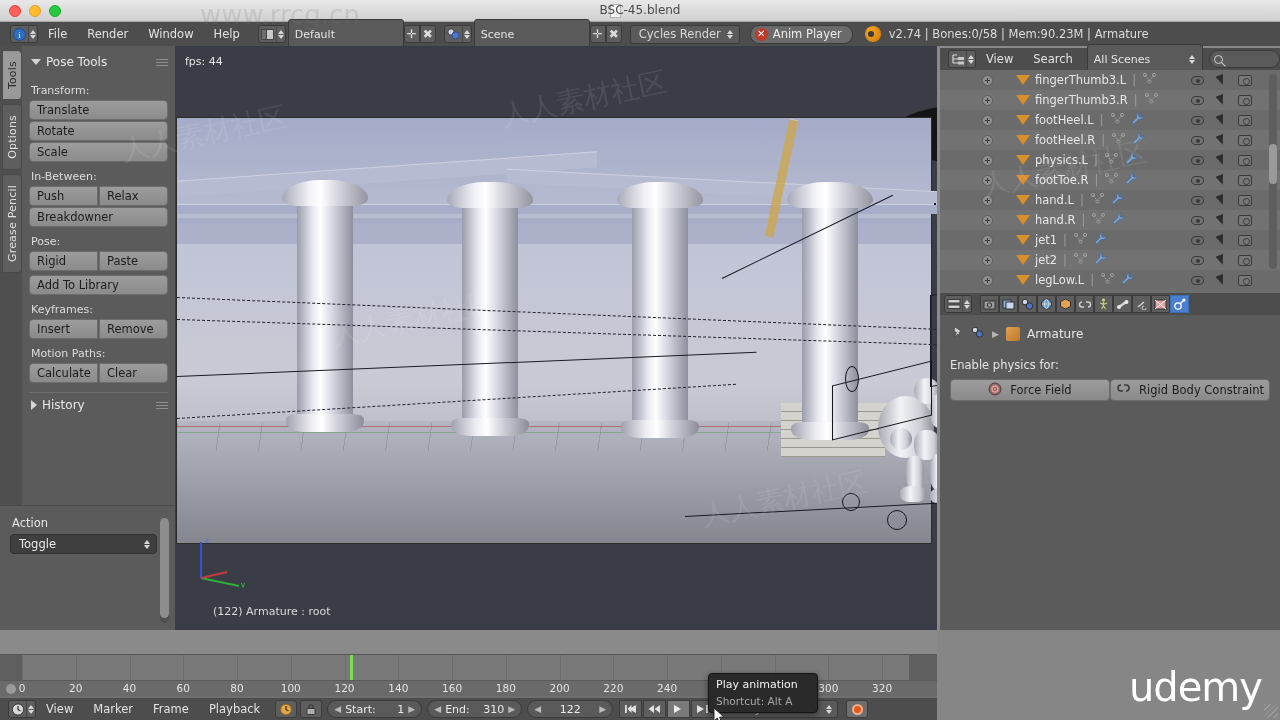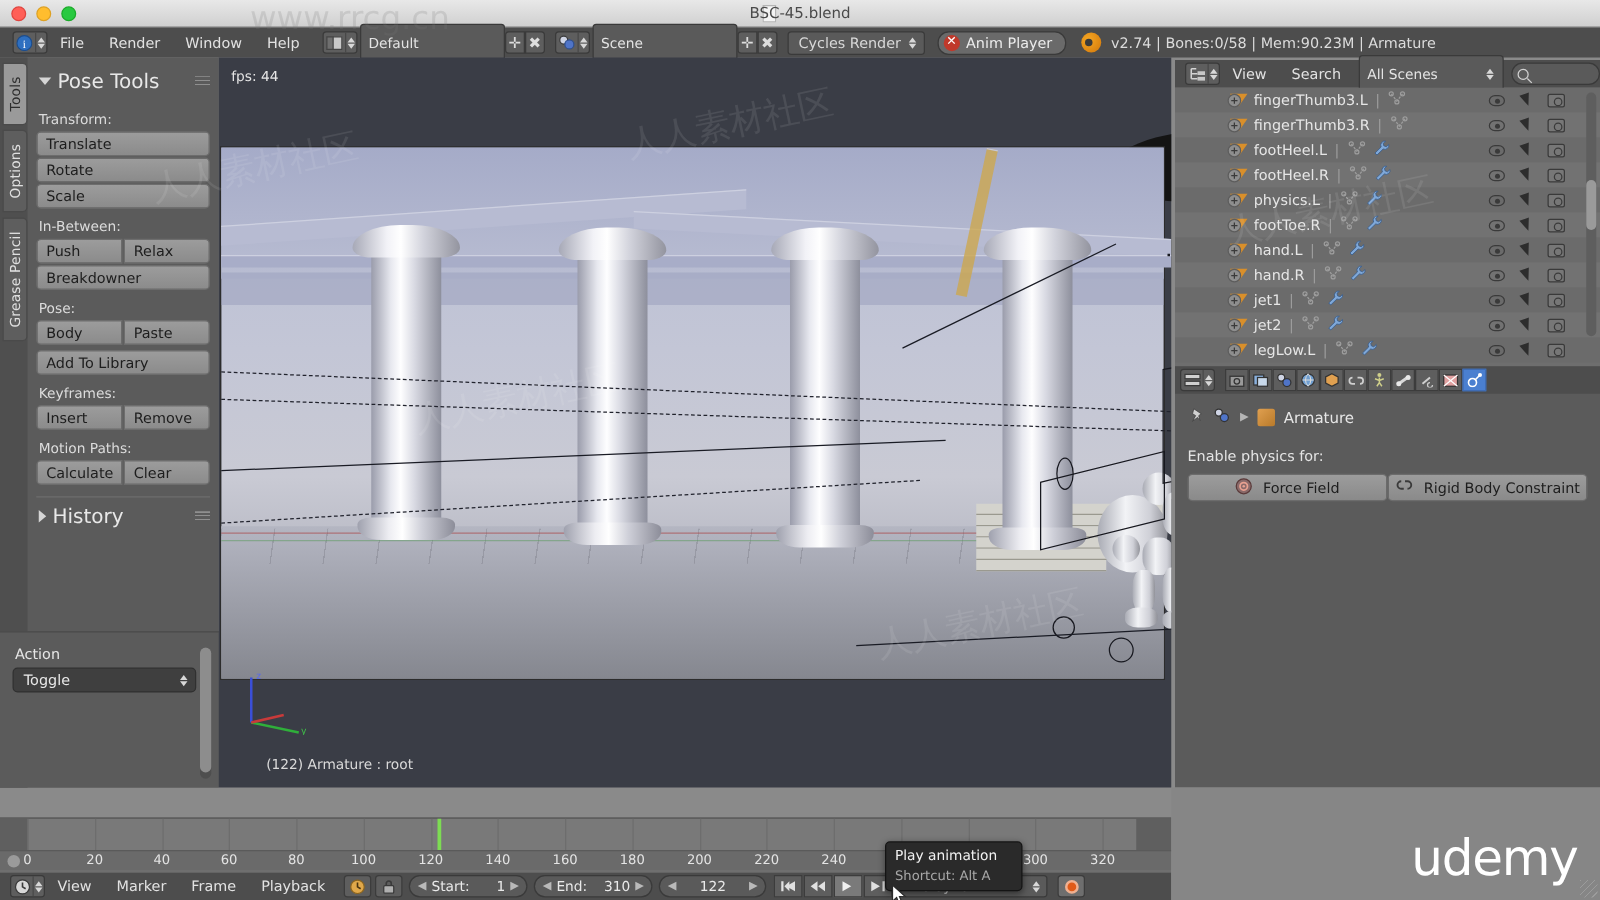--- a/index.html
+++ b/index.html
@@ -90,21 +90,21 @@
   }
   .vtabs { position:absolute; left:0; top:0; width:22px; height:584px; background:#4f4f4f; }
   .vtab {
     width:20px; writing-mode:vertical-rl; transform:rotate(180deg);
     text-align:center; font-size:11px; color:#e0e0e0;
     padding:10px 3px; background:#5e5e5e; border:1px solid #4a4a4a;
     border-radius:4px 0 0 4px; margin:4px 0 0 2px; letter-spacing:.2px;
   }
   .vtab.active { background:#9a9a9a; color:#2e2e2e; }
   .toolcol { position:absolute; left:22px; top:0; width:153px; height:584px; padding:6px 7px 0 7px; }
-  .panel-hdr { display:flex; align-items:center; gap:5px; font-size:16px; color:#e8e8e8; padding:3px 0 7px 2px; }
+  .panel-hdr { display:flex; align-items:center; gap:5px; font-size:12px; color:#e8e8e8; padding:3px 0 7px 2px; }
   .tri { width:0;height:0;border-left:5px solid transparent;border-right:5px solid transparent;border-top:6px solid #d5d5d5;}
   .tri.right { border:none;border-top:5px solid transparent;border-bottom:5px solid transparent;border-left:6px solid #d5d5d5;}
   .grip { margin-left:auto; width:12px;height:7px;
     background:repeating-linear-gradient(to bottom,#8f8f8f 0 1px,transparent 1px 3px);}
   .sect-lbl { font-size:11px; color:#dcdcdc; margin:8px 0 3px 2px; }
   .btn {
     height:20px; background:linear-gradient(#9c9c9c,#8b8b8b);
     border:1px solid #6d6d6d; border-radius:4px; color:#1d1d1d;
     display:flex; align-items:center; padding-left:7px; font-size:11.5px;
     margin-bottom:1px; cursor:default;
@@ -202,21 +202,21 @@
   
   .outliner {
     position:absolute; left:940px; top:48px; width:340px; height:245px;
     background:#6e6e6e;
   }
   .ol-header {
     height:22px; background:#4d4d4d; display:flex; align-items:center; padding-left:4px; gap:0;
   }
   .ol-rows { position:absolute; left:0; top:22px; width:340px; height:223px; overflow:hidden; }
   .ol-row {
-    height:20px; display:flex; align-items:center; padding-left:24px; gap:5px;
+    height:20px; display:flex; align-items:center; padding-left:56px; gap:5px;
     font-size:11.5px; color:#e6e6e6; position:relative;text-align:center;
   }
   .ol-row:nth-child(odd) { background:#6b6b6b; }
   .ol-row:nth-child(even){ background:#727272; }
   .expand { position:absolute; left:42px; width:11px;height:11px;border-radius:50%;
             background:#8e8e8e; border:1px solid #5d5d5d; }
   .expand::before,.expand::after{content:'';position:absolute;background:#3a3a3a;}
   .expand::before{left:2px;top:4px;width:5px;height:1px;}
   .expand::after{left:4px;top:2px;width:1px;height:5px;}
   .tri-orange { width:0;height:0;border-left:7px solid transparent;border-right:7px solid transparent;
@@ -414,21 +414,21 @@
 
       <div class="sect-lbl">In-Between:</div>
       <div class="btnrow">
         <div class="btn">Push</div>
         <div class="btn">Relax</div>
       </div>
       <div class="btn">Breakdowner</div>
 
       <div class="sect-lbl">Pose:</div>
       <div class="btnrow">
-        <div class="btn">Body</div>
+        <div class="btn">Rigid</div>
         <div class="btn">Paste</div>
       </div>
       <div class="btn" style="margin-top:4px">Add To Library</div>
 
       <div class="sect-lbl">Keyframes:</div>
       <div class="btnrow">
         <div class="btn">Insert</div>
         <div class="btn">Remove</div>
       </div>
 

